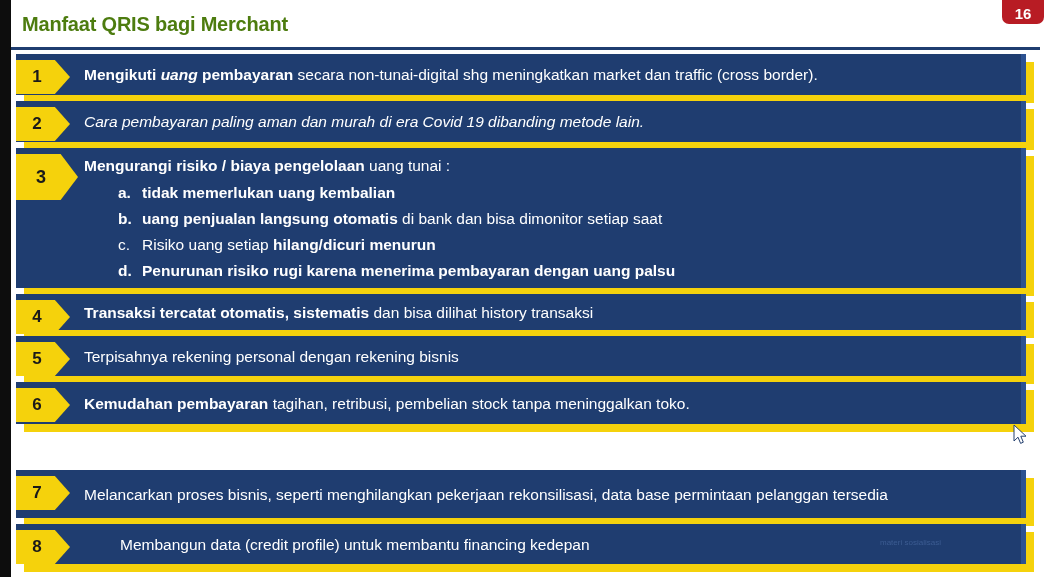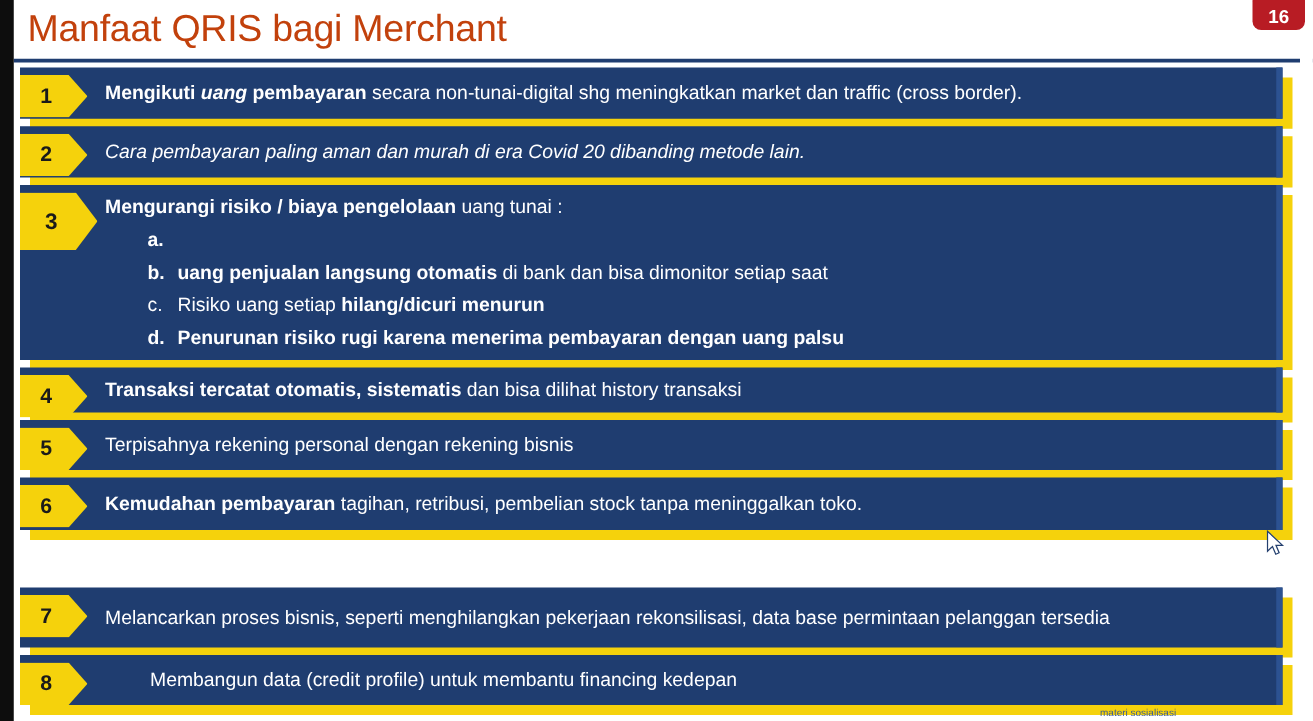--- a/index.html
+++ b/index.html
@@ -37,23 +37,23 @@
     height: 577px;
     background: #ffffff;
     z-index: 6;
   }
 
   
   .title {
     position: absolute;
     left: 22px;
     top: 2px;
-    font-size: 30px;
-    font-weight: normal;
-    color: #c2410c;
+    font-size: 20px;
+    font-weight: bold;
+    color: #4d7c0f;
     letter-spacing: -0.2px;
     line-height: 44px;
     white-space: nowrap;
   }
   .title-rule {
     position: absolute;
     left: 11px;
     top: 47px;
     width: 1039px;
     height: 3px;
@@ -205,21 +205,21 @@
     left: 1013px;
     top: 424px;
     z-index: 20;
     pointer-events: none;
   }
 
   
   .footer-faint {
     position: absolute;
     left: 880px;
-    top: 566px;
+    top: 538px;
     font-size: 8px;
     color: #3c5c92;
     z-index: 7;
     white-space: nowrap;
     text-align: center;
   }
 </style>
 </head>
 <body>
 
@@ -242,33 +242,34 @@
       <div class="row-text">
         <span><b><span>Mengikuti </span><i>uang</i><span> pembayaran</span></b><span> secara non-tunai-digital shg meningkatkan market dan traffic (cross border).</span></span>
       </div>
     </div>
 
     <div class="row r2 italic">
       <div class="row-shadow"></div>
       <div class="row-bar"></div>
       <div class="row-bar-cap"></div>
       <div class="num-badge">2</div>
-      <div class="row-text">Cara pembayaran paling aman dan murah di era Covid 20 dibanding metode lain.</div>
+      <div class="row-text">Cara pembayaran paling aman dan murah di era Covid 19 dibanding metode lain.</div>
     </div>
 
     <div class="row r3">
       <div class="row-shadow"></div>
       <div class="row-bar"></div>
       <div class="row-bar-cap"></div>
       <div class="num-badge big">3</div>
       <div class="row-text">
         <div class="lead-line"><b>Mengurangi risiko / biaya pengelolaan</b><span> uang tunai :</span></div>
         <ul class="sub-list">
           <li>
             <span class="sub-marker">a.</span>
+            <span><b>tidak memerlukan uang kembalian</b><span></span></span>
           </li>
           <li>
             <span class="sub-marker">b.</span>
             <span><b>uang penjualan langsung otomatis</b><span> di bank dan bisa dimonitor setiap saat</span></span>
           </li>
           <li>
             <span class="sub-marker plain">c.</span>
             <span><span>Risiko uang setiap </span><b>hilang/dicuri menurun</b></span>
           </li>
           <li>

